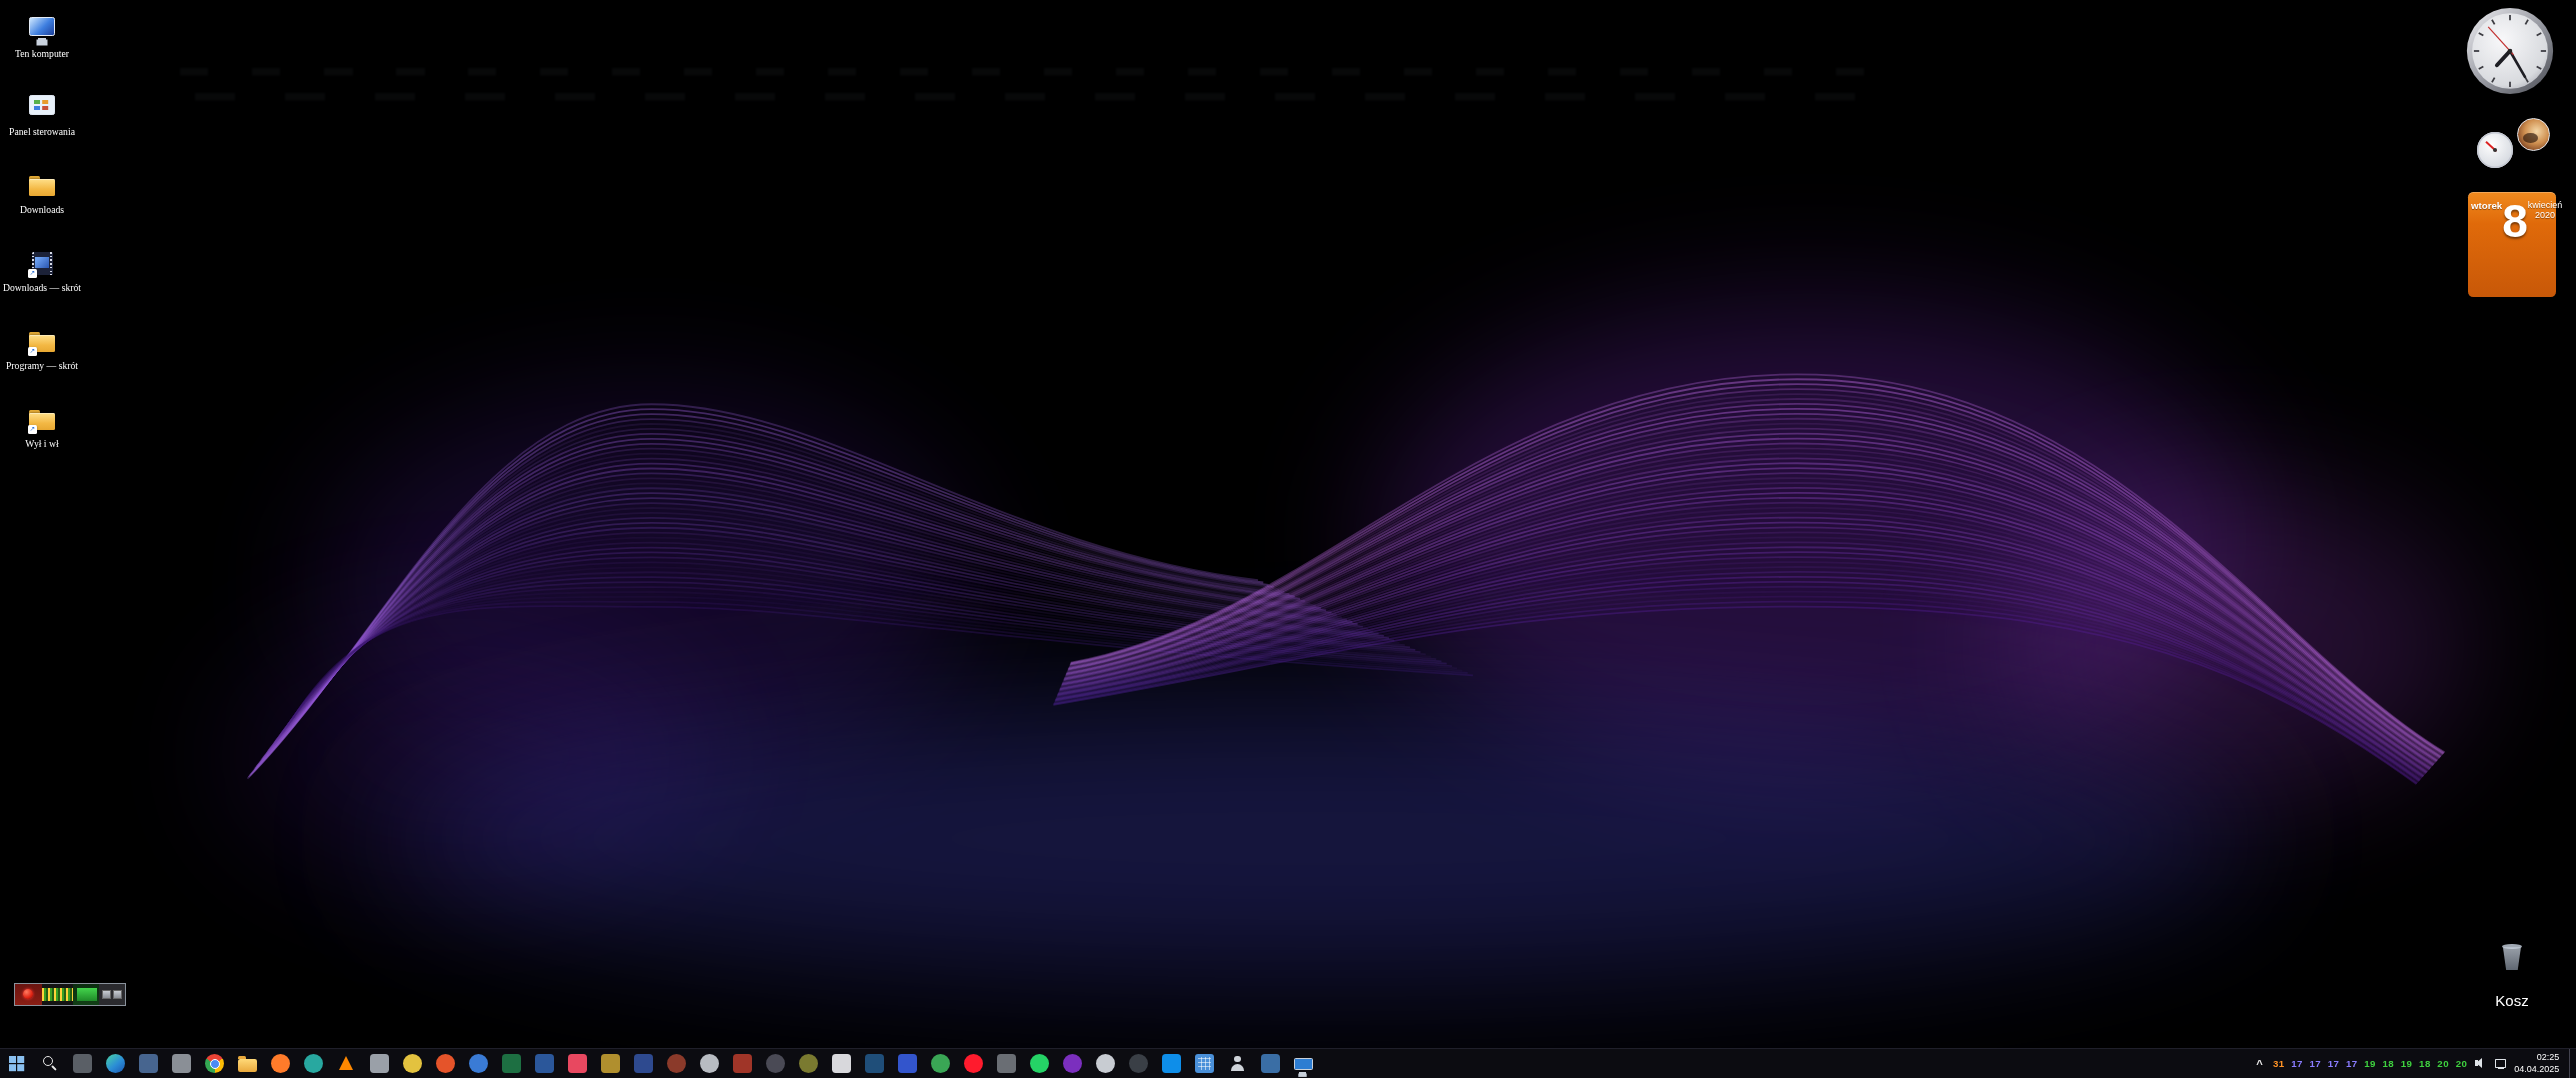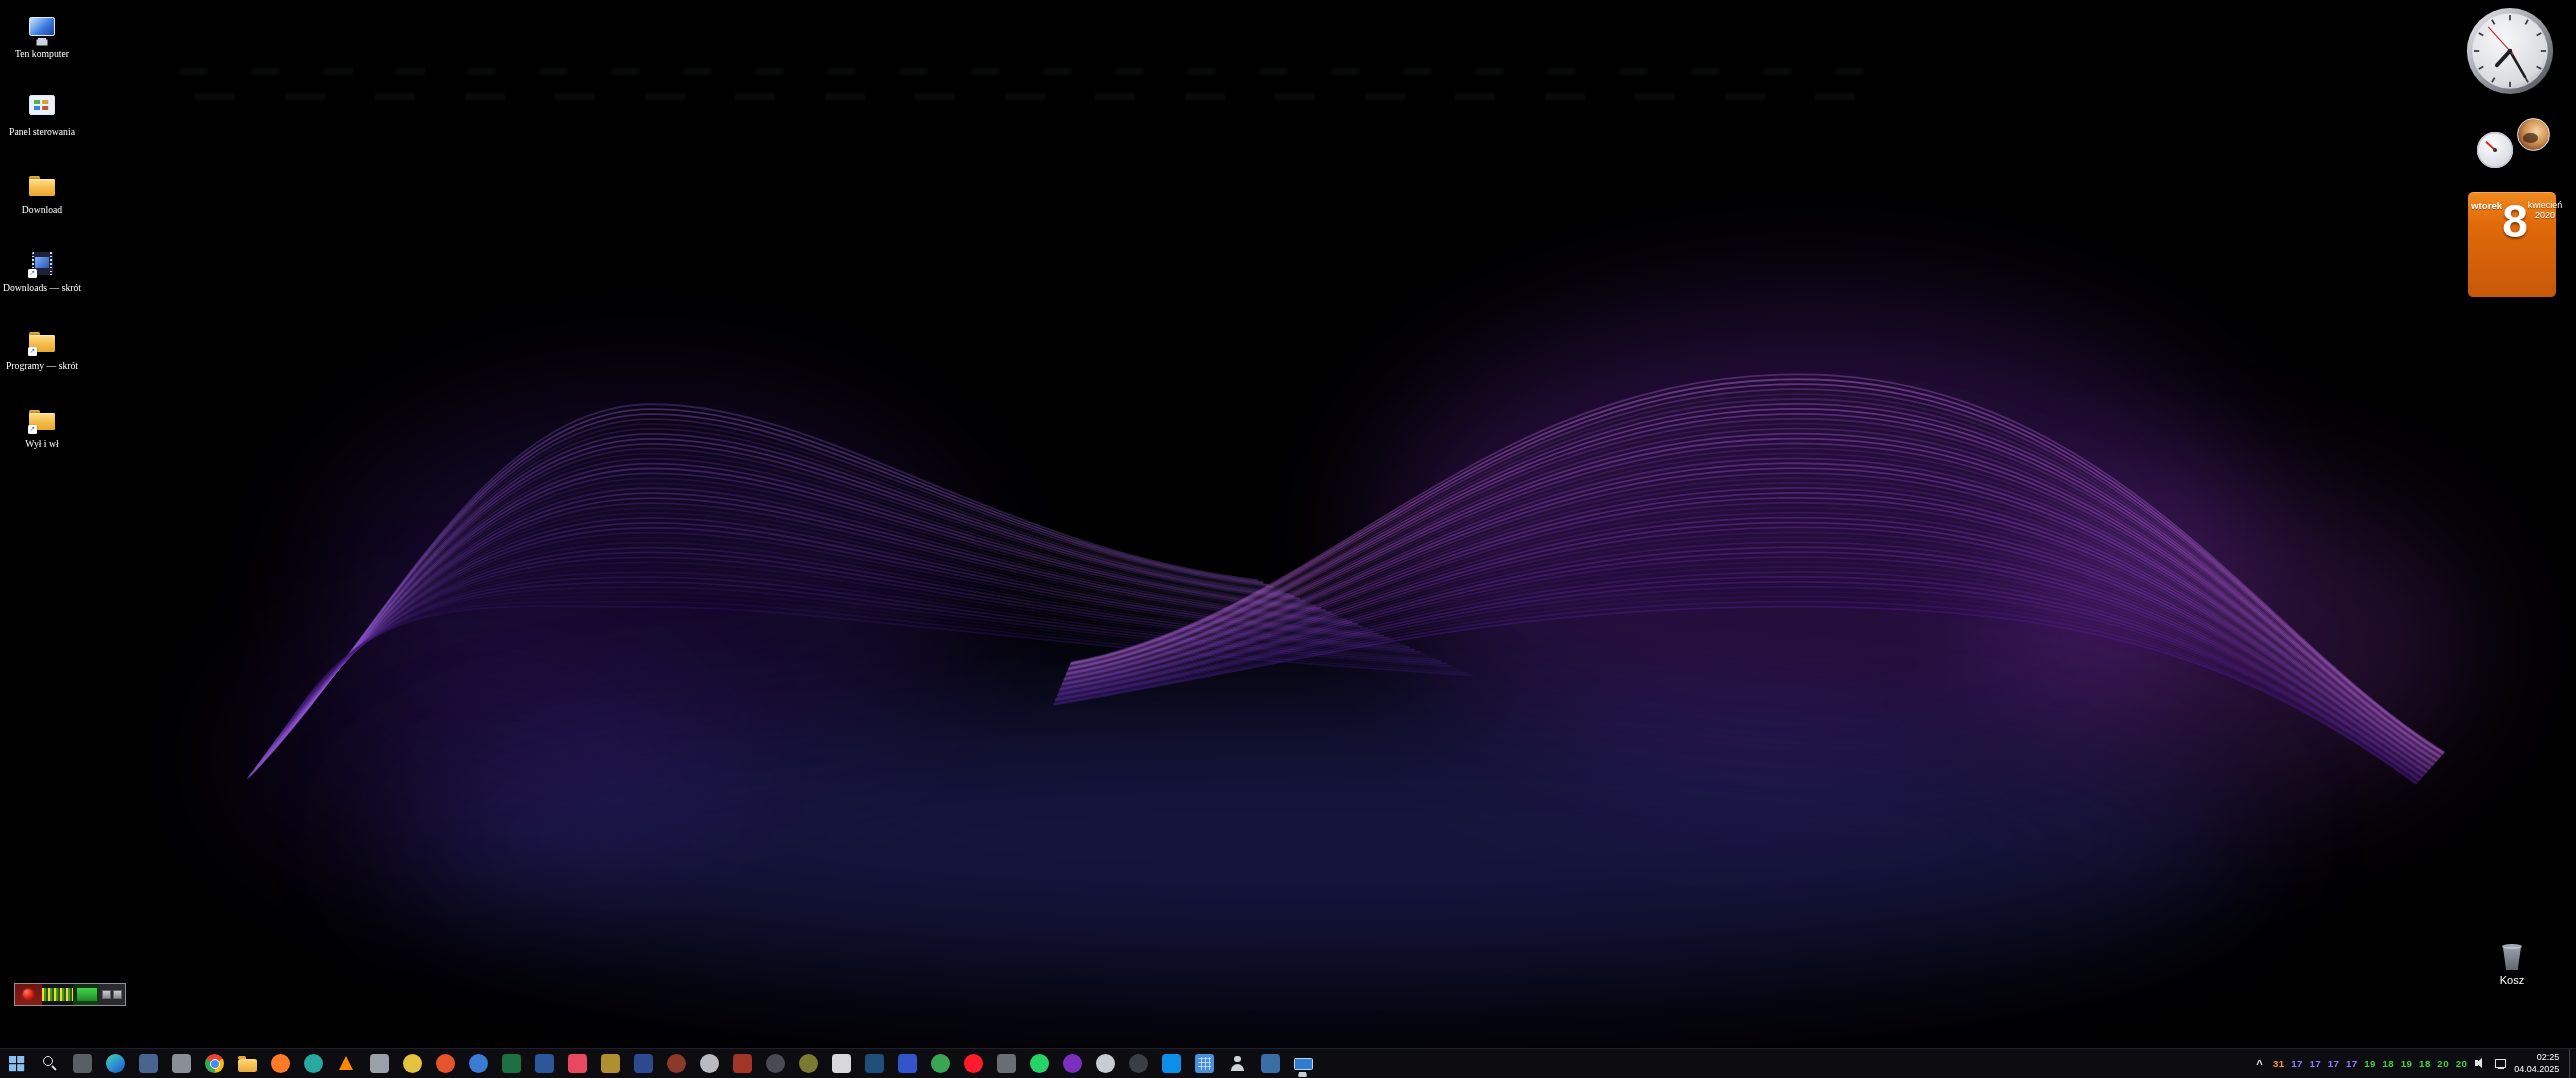--- a/index.html
+++ b/index.html
@@ -79,21 +79,21 @@
   .cal-month{font-size:9px;text-shadow:0 0.7px 0.7px #0006;}
 
   
   .recycle-bin{position:absolute;left:2473px;top:942px;width:78px;text-align:center;z-index:5;}
   .bin-art{width:25.5px;height:30px;margin:0 auto;position:relative;}
   .bin-art::before{content:"";position:absolute;left:3px;top:2.2px;width:19.5px;height:5.2px;border-radius:50%;
     background:rgba(188,198,210,.85);box-shadow:0 0.7px 1.5px #0008;}
   .bin-art::after{content:"";position:absolute;left:3.7px;top:5.2px;width:18px;height:23px;
     background:linear-gradient(180deg,rgba(205,214,226,.75),rgba(128,138,152,.75));
     clip-path:polygon(0 0,100% 0,82% 100%,18% 100%);}
-  .recycle-bin .label{margin-top:2px;font-size:11px;color:#fff;text-shadow:0 0.7px 1.5px #000,0.7px 0 1.5px #000;}
+  .recycle-bin .label{margin-top:20px;font-size:15px;color:#fff;text-shadow:0 0.7px 1.5px #000,0.7px 0 1.5px #000;}
 
   
   .mini-window{position:absolute;left:13.5px;top:983px;width:112px;height:22.5px;z-index:6;display:flex;align-items:stretch;
     background:#141414;border:0.7px solid #8a929c;box-sizing:border-box;box-shadow:0 1.5px 4.5px #000c;}
   .mw-left{width:27px;background:linear-gradient(180deg,#6a1410,#8a1e14);display:flex;align-items:center;justify-content:center;}
   .mw-power{width:9.7px;height:9.7px;border-radius:50%;background:radial-gradient(circle at 35% 30%,#ff7a60,#e02414 60%,#8a0e06);
     box-shadow:0 0 3px #f33;}
   .mw-eq{width:31px;align-self:center;height:13.5px;
     background:repeating-linear-gradient(90deg,#ffd23a 0 2.2px,#3aa024 2.2px 4.5px,#245f14 4.5px 6px);}
   .mw-screen{flex:1;background:linear-gradient(180deg,#0c2e10,#123f16);position:relative;}
@@ -276,21 +276,21 @@
       <div class="desk-icon" data-kind="control-panel">
         <div class="art">
           
         </div>
         <div class="label">Panel sterowania</div>
       </div>
       <div class="desk-icon" data-kind="folder">
         <div class="art">
           
         </div>
-        <div class="label">Download</div>
+        <div class="label">Downloads</div>
       </div>
       <div class="desk-icon" data-kind="media-shortcut">
         <div class="art">
           <span class="shortcut-badge"></span>
         </div>
         <div class="label">Downloads — skrót</div>
       </div>
       <div class="desk-icon" data-kind="folder-shortcut">
         <div class="art">
           <span class="shortcut-badge"></span>

